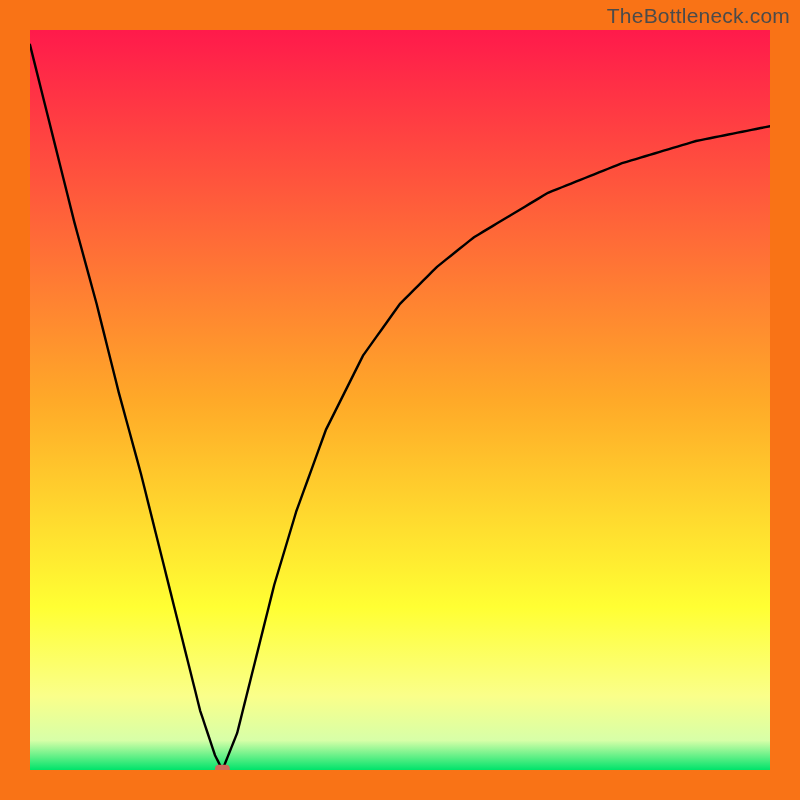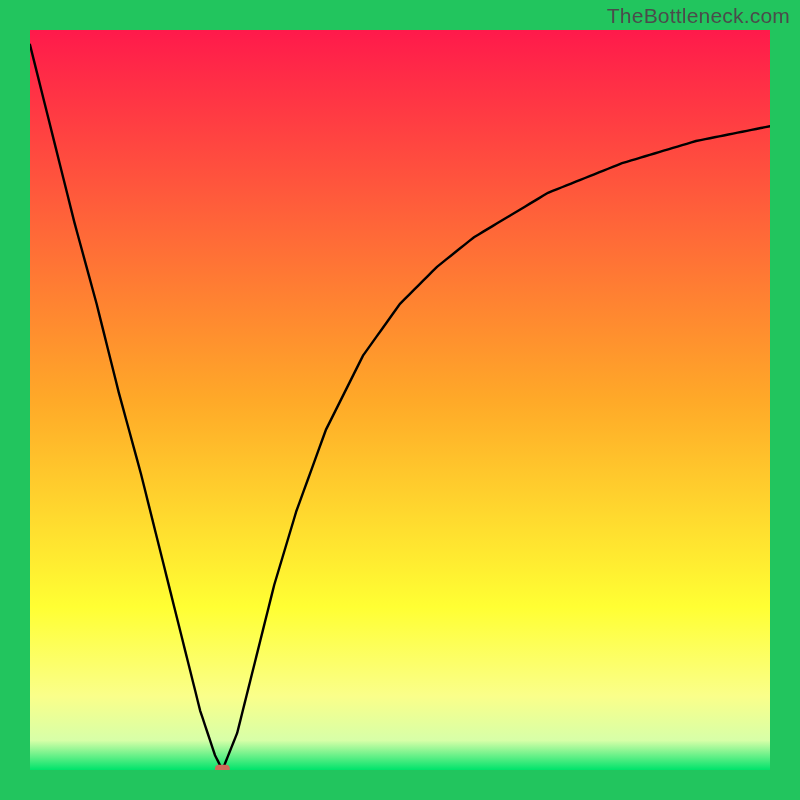--- a/index.html
+++ b/index.html
@@ -8,21 +8,21 @@
     width: 800px;
     height: 800px;
     overflow: hidden;
     background: #000;
     font-family: Arial, Helvetica, sans-serif;
   }
   .frame {
     position: relative;
     width: 800px;
     height: 800px;
-    background: #22c55e;
+    background: #f97316;
   }
   .plot {
     position: absolute;
     left: 30px;
     top: 30px;
     width: 740px;
     height: 740px;
     overflow: hidden;
   }
   .watermark {

